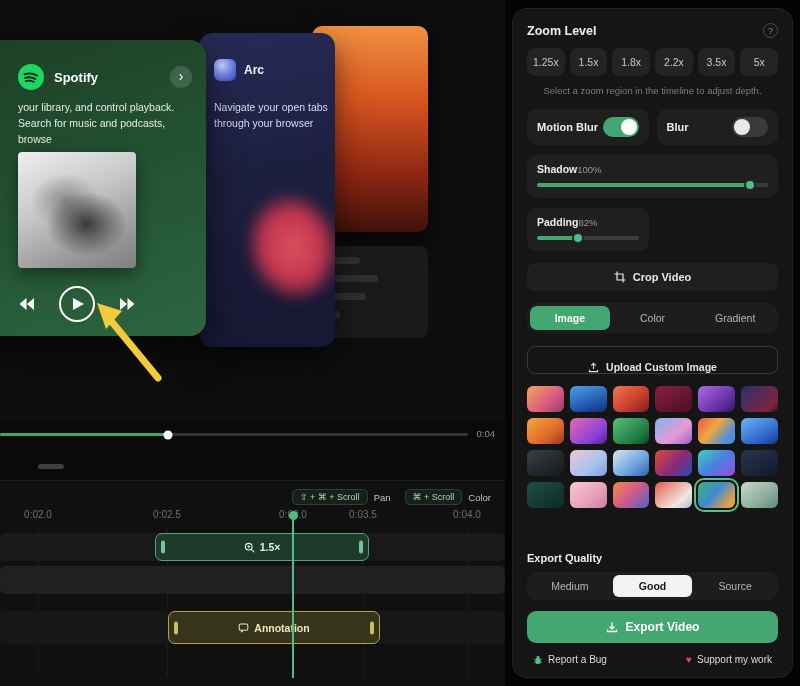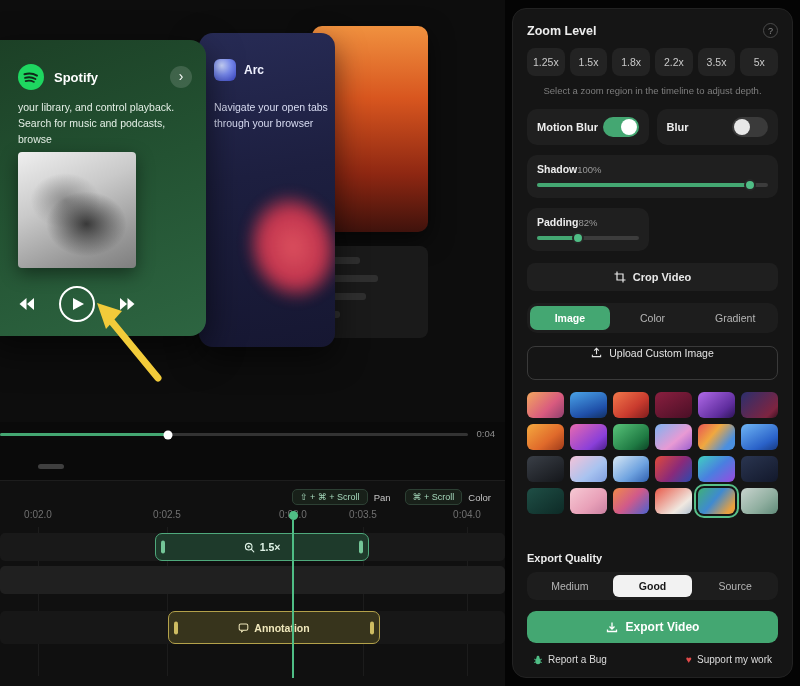--- a/index.html
+++ b/index.html
@@ -113,22 +113,22 @@
   .sl-track{position:relative;height:4px;border-radius:2px;background:#3c3c3c}
   .sl-fill{position:absolute;left:0;top:0;height:100%;border-radius:2px;background:#44a772}
   .sl-knob{position:absolute;top:50%;transform:translate(-50%,-50%);width:12px;height:12px;border-radius:50%;
     background:#4fbd85;border:2px solid #262626}
   .crop-btn{height:28px;background:#1f1f1f;border:none;border-radius:8px;color:#e8e8e8;font-size:11px;font-weight:700;
     display:flex;align-items:center;justify-content:center;gap:7px;margin:2px 0 12px;font-family:inherit;cursor:pointer}
   .bg-tabs{display:flex;background:#1d1d1d;border-radius:10px;padding:3px;gap:3px;margin-bottom:13px}
   .tab{flex:1;height:24px;border:none;background:transparent;border-radius:7px;color:#b5b5b5;font-size:10.5px;
     font-family:inherit;cursor:pointer}
   .tab.selected{background:#44a772;color:#fff;font-weight:700}
-  .upload-btn{height:34px;background:transparent;border:1px solid #3a3a3a;border-radius:8px;color:#e3e3e3;
-    font-size:10.5px;font-weight:400;display:flex;align-items:flex-start;justify-content:center;gap:7px;
+  .upload-btn{height:28px;background:transparent;border:1px solid #3a3a3a;border-radius:8px;color:#e3e3e3;
+    font-size:10.5px;font-weight:700;display:flex;align-items:flex-end;justify-content:center;gap:7px;
     margin-bottom:12px;font-family:inherit;cursor:pointer}
   .thumb-grid{display:grid;grid-template-columns:repeat(6,1fr);gap:6px;margin-bottom:14px}
   .thumb{height:26px;border-radius:6px;cursor:pointer}
   .thumb.selected{outline:2px solid #57c08a;outline-offset:2px}
   .quality-label{font-size:11px;font-weight:700;margin:auto 0 8px}
   .quality-seg{display:flex;background:#1d1d1d;border-radius:9px;padding:3px;gap:3px;margin-bottom:11px}
   .qseg{flex:1;height:22px;border:none;background:transparent;border-radius:6px;color:#b5b5b5;font-size:10.5px;
     font-family:inherit;cursor:pointer}
   .qseg.selected{background:#f2f2f2;color:#161616;font-weight:700}
   .export-btn{height:32px;background:#44a772;border:none;border-radius:9px;color:#fff;font-size:12px;font-weight:700;

